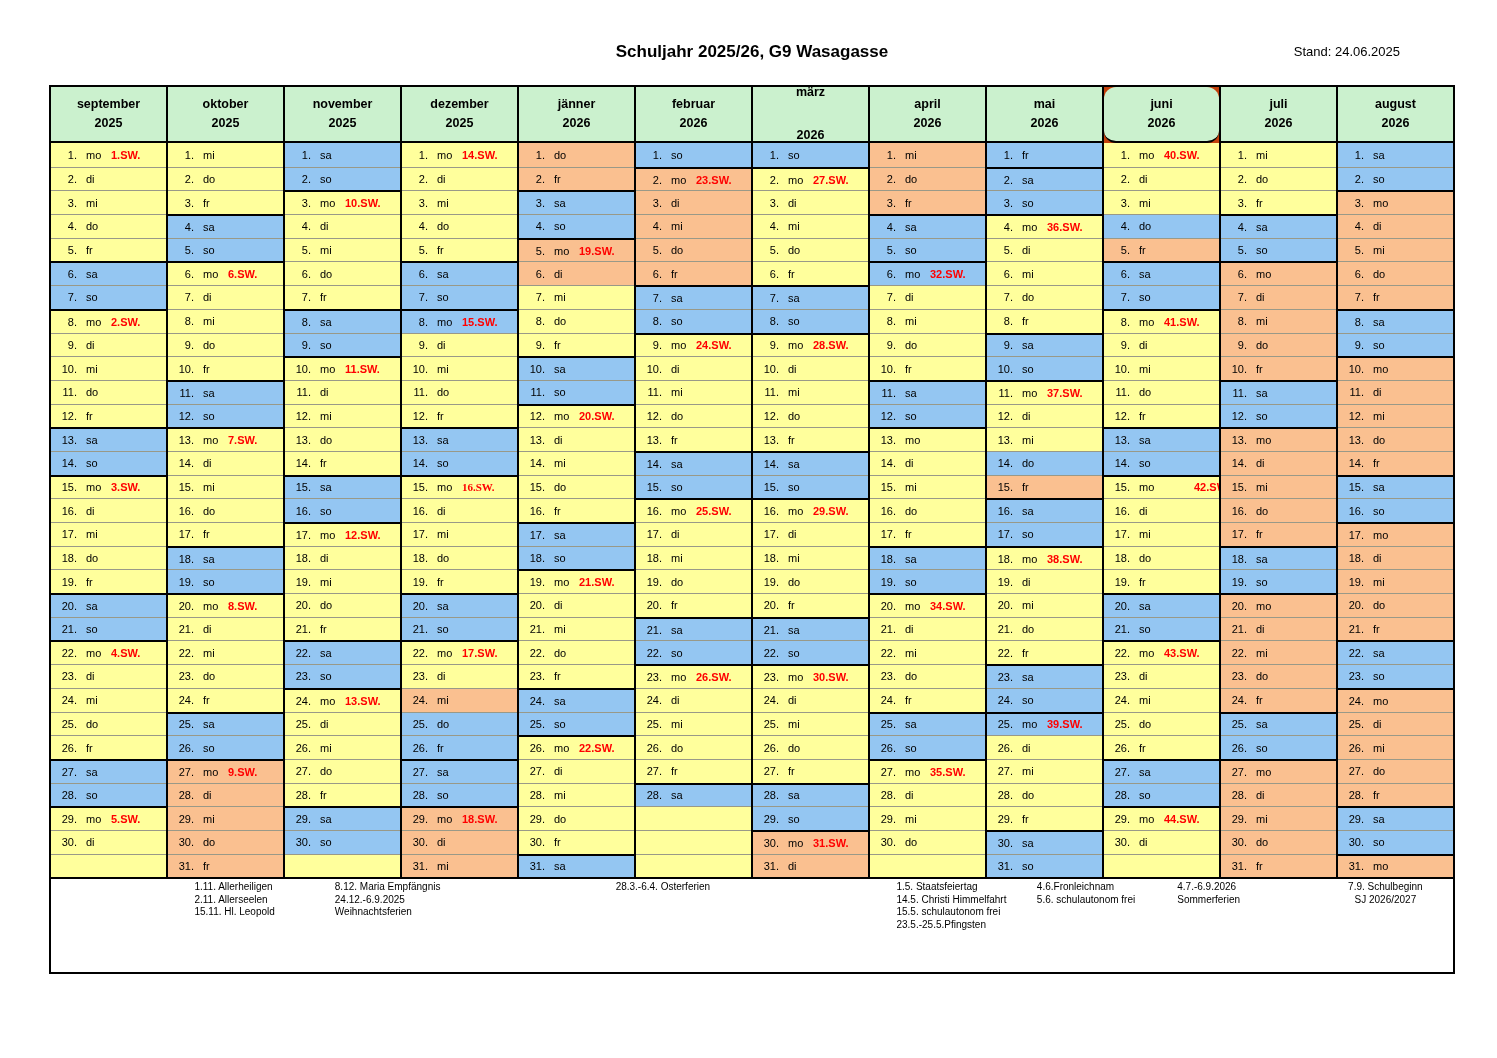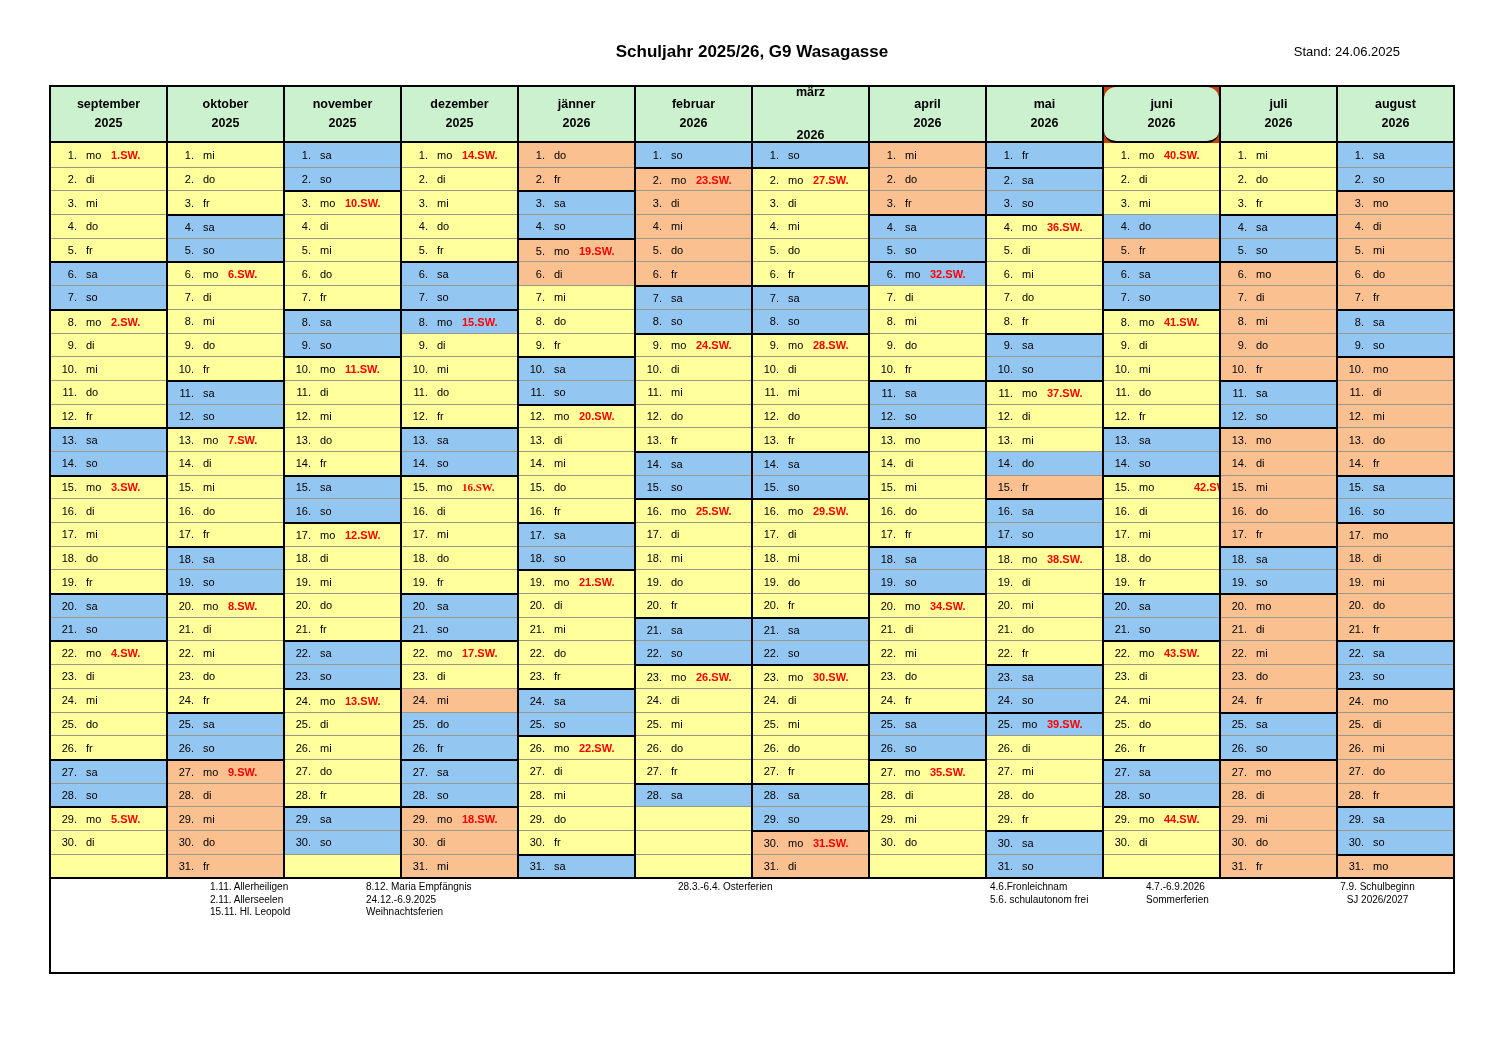--- a/index.html
+++ b/index.html
@@ -1646,20 +1646,26 @@
         <div class="note-line">8.12. Maria Empfängnis</div>
         <div class="note-line">24.12.-6.9.2025</div>
         <div class="note-line">Weihnachtsferien</div>
       </div>
       <div class="note-cell"></div>
       <div class="note-cell">
         <div class="note-line">28.3.-6.4. Osterferien</div>
       </div>
       <div class="note-cell"></div>
       <div class="note-cell">
+        <div class="note-line">1.5. Staatsfeiertag</div>
+        <div class="note-line">14.5. Christi Himmelfahrt</div>
+        <div class="note-line">15.5. schulautonom frei</div>
+        <div class="note-line">23.5.-25.5.Pfingsten</div>
+      </div>
+      <div class="note-cell">
         <div class="note-line">4.6.Fronleichnam</div>
         <div class="note-line">5.6. schulautonom frei</div>
       </div>
       <div class="note-cell">
         <div class="note-line">4.7.-6.9.2026</div>
         <div class="note-line">Sommerferien</div>
       </div>
       <div class="note-cell" style="text-align: center;">
         <div class="note-line">7.9. Schulbeginn</div>
         <div class="note-line">SJ 2026/2027</div>

